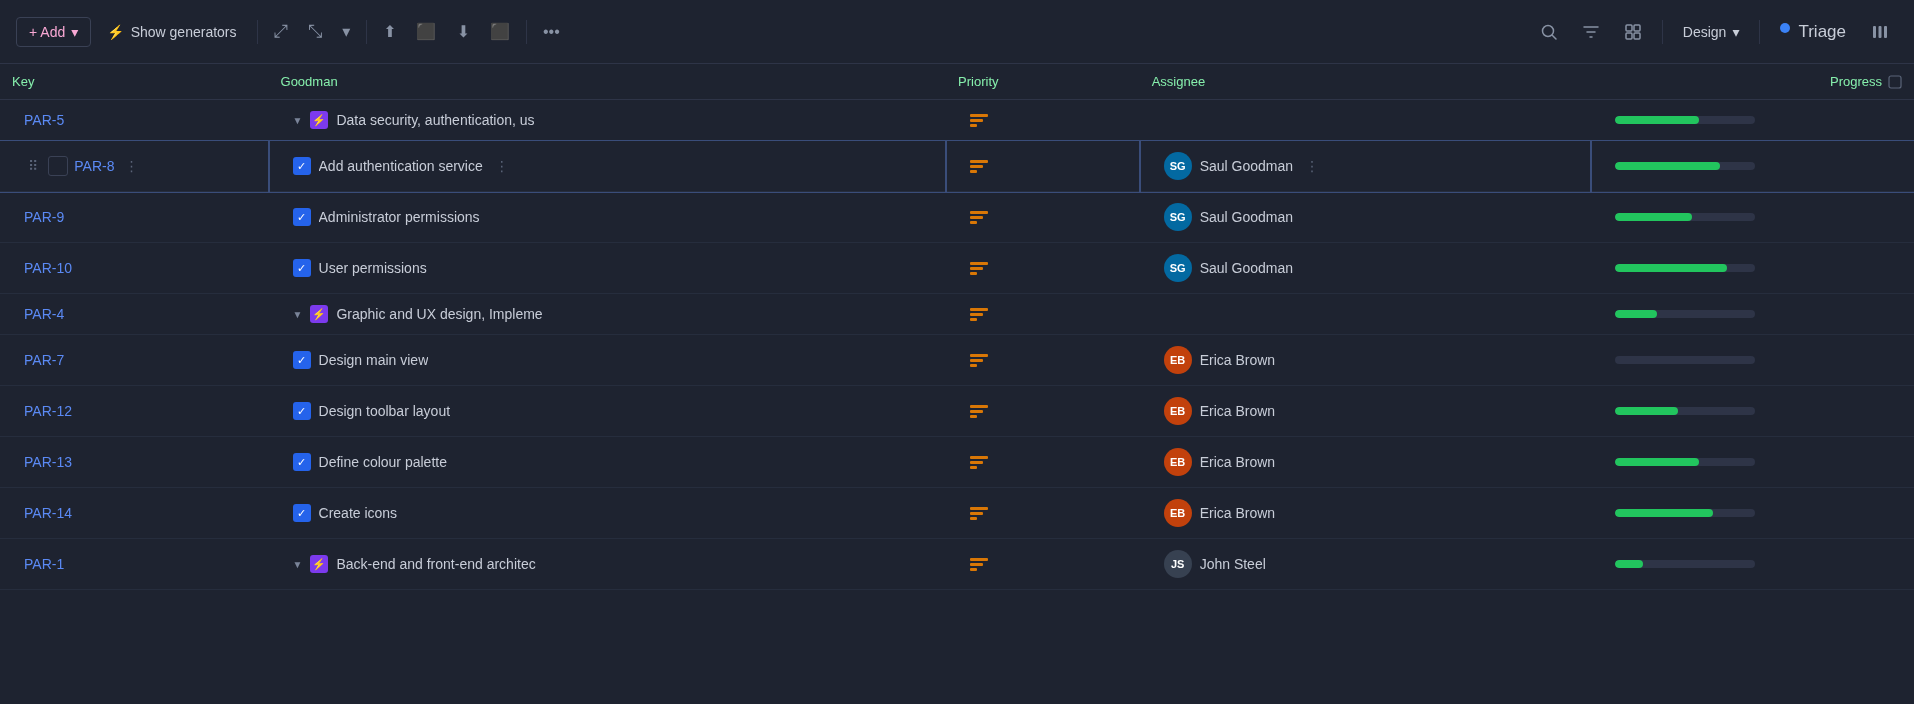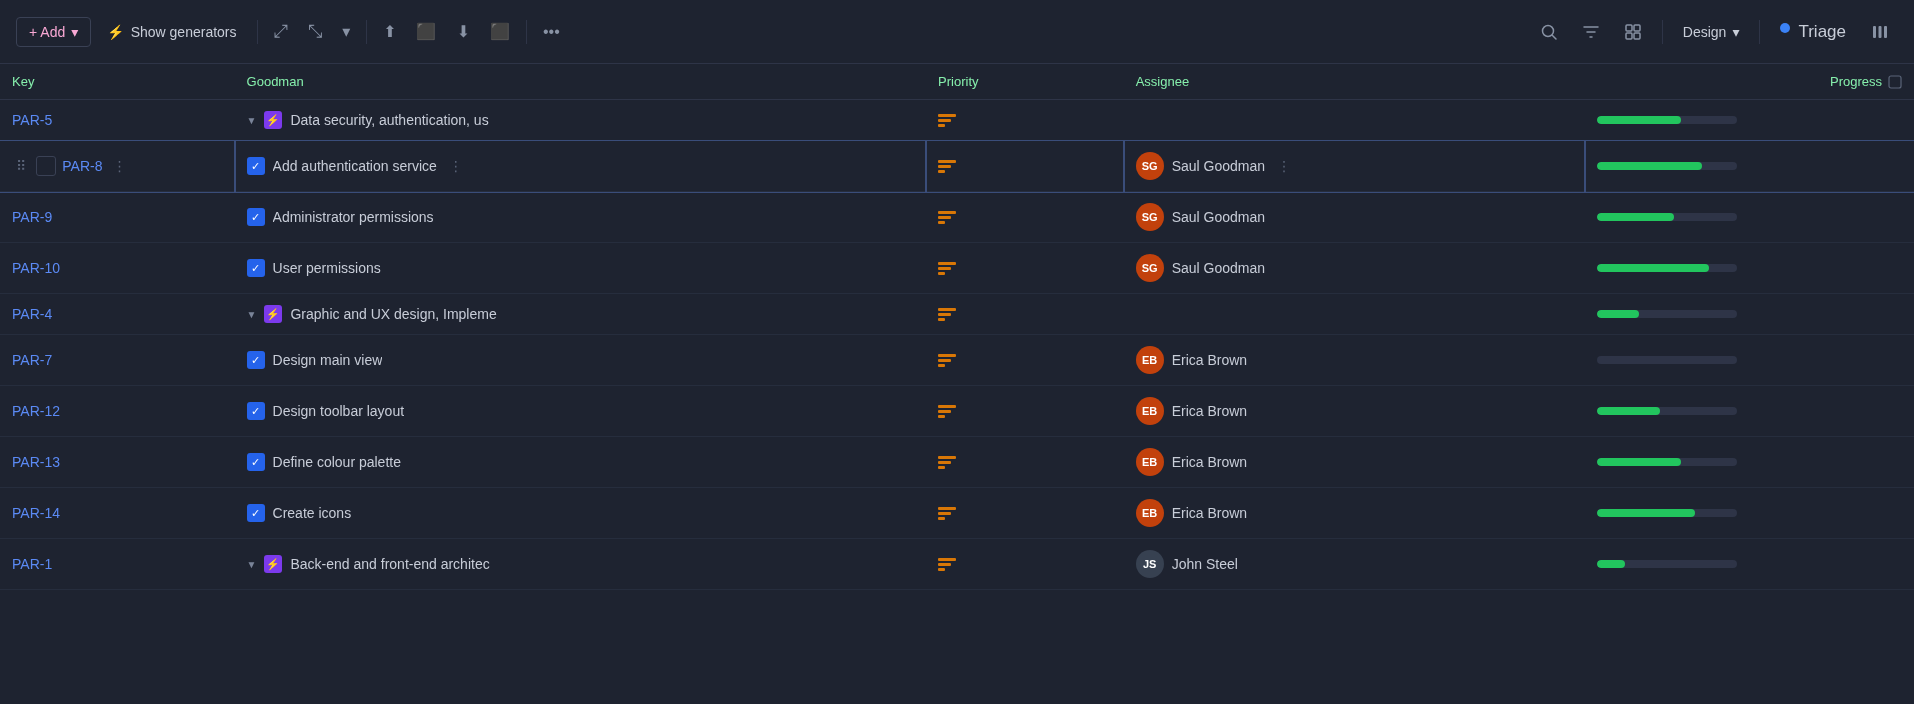--- a/index.html
+++ b/index.html
@@ -142,21 +142,21 @@
     .col-priority { width: 120px; }
     .col-assignee { width: 280px; }
     .col-progress { width: 200px; }
 
     tbody tr {
       border-bottom: 1px solid #262d3d;
       transition: background 0.1s;
     }
 
     tbody td {
-      padding: 11px 12px;
+      padding: 11px 24px;
       vertical-align: middle;
       color: #c8cdd8;
       font-size: 14px;
       white-space: nowrap;
     }
 
     .key-cell {
       color: #5b8af5;
       font-weight: 500;
       display: flex;
@@ -239,21 +239,21 @@
       height: 28px;
       border-radius: 50%;
       display: inline-flex;
       align-items: center;
       justify-content: center;
       font-size: 11px;
       font-weight: 600;
       color: white;
       flex-shrink: 0;
     }
-    .avatar-sg { background: #c2410c; }
+    .avatar-sg { background: #0369a1; }
     .avatar-eb { background: #c2410c; }
     .avatar-js { background: #374151; }
 
     .assignee-cell {
       display: flex;
       align-items: center;
       gap: 8px;
     }
 
     

